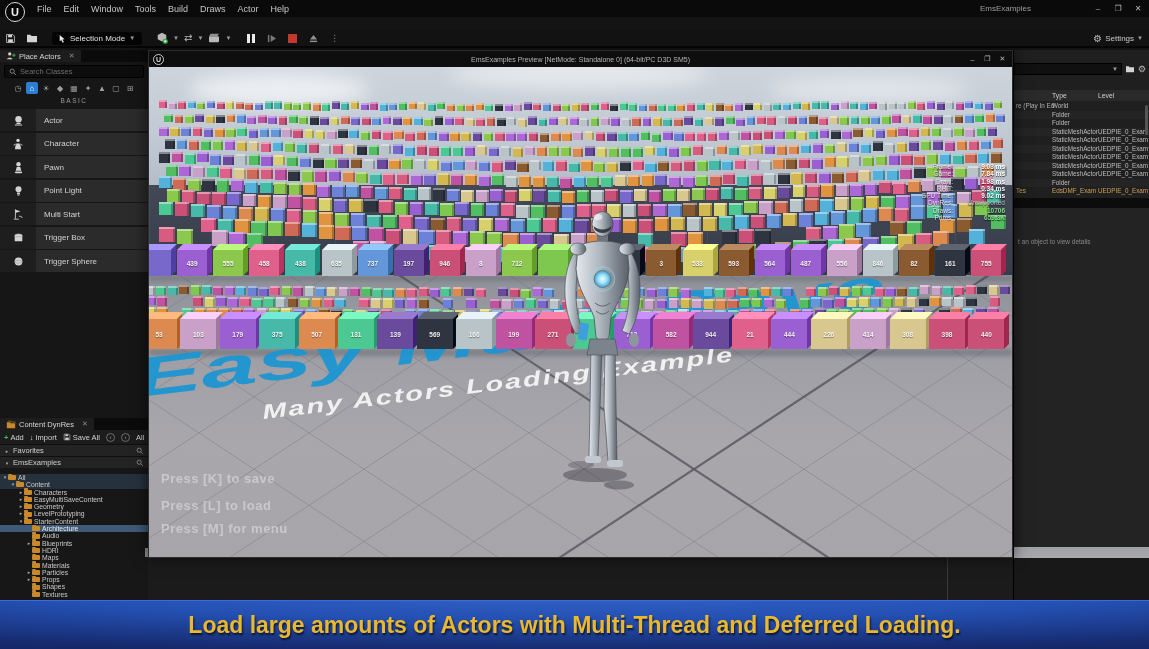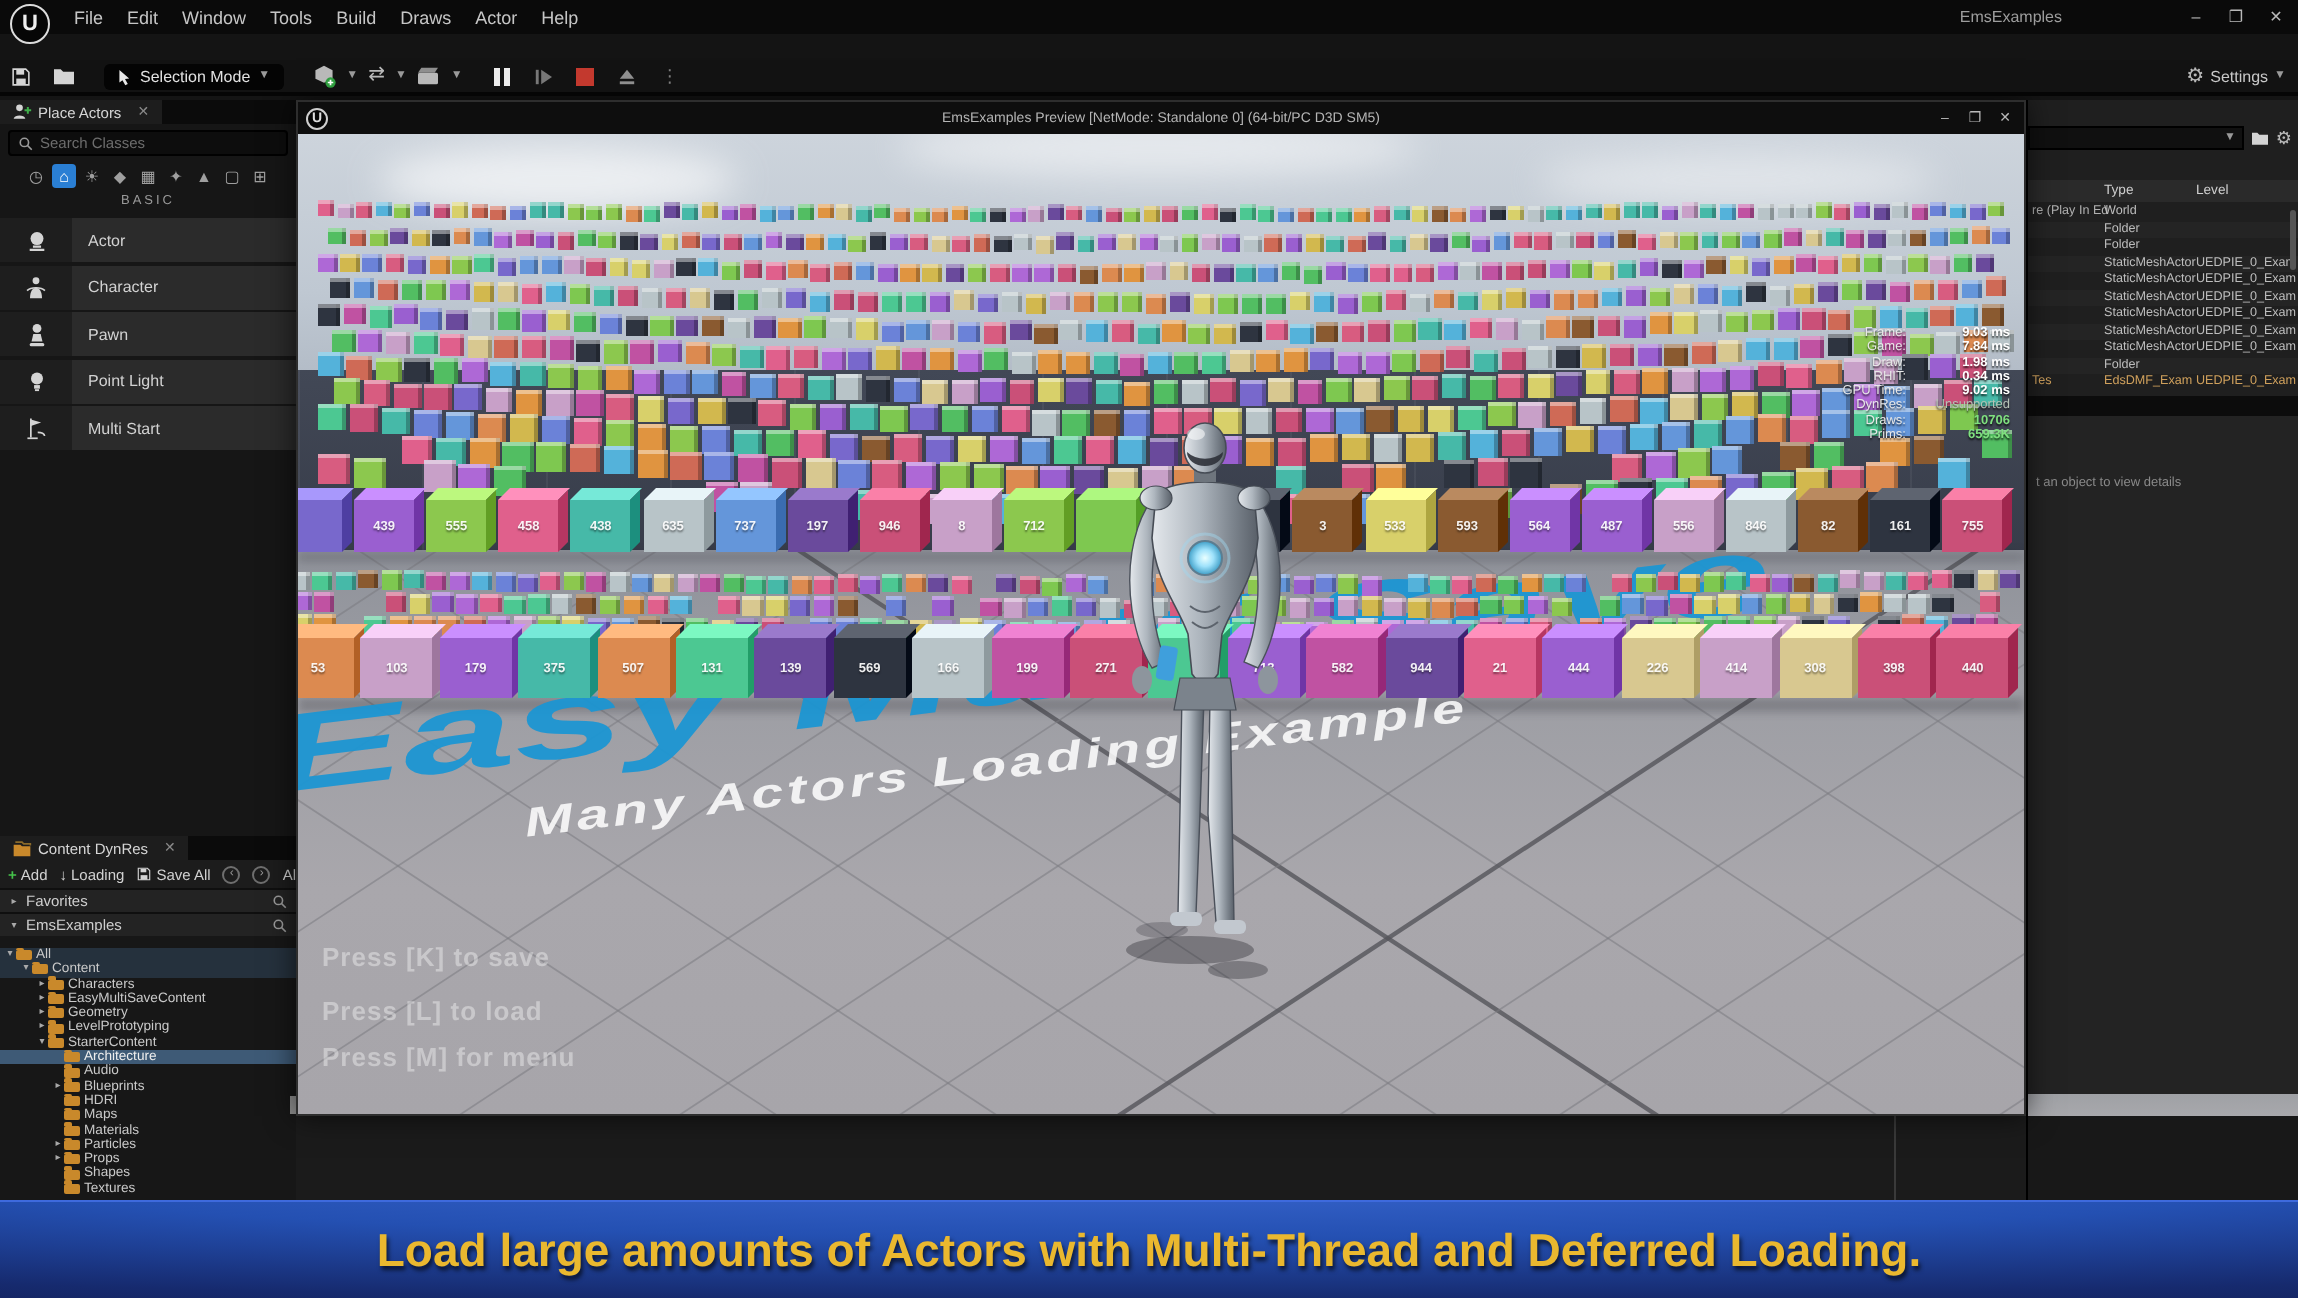--- a/index.html
+++ b/index.html
@@ -302,20 +302,38 @@
           <div class="pa-icon">
             <svg viewBox="0 0 14 14" width="12" height="12">
               <path d="M4 1.5v11" stroke="#d4d4d4"></path>
               <path d="M4 2l6 1.8L4 5.8z" fill="#d4d4d4"></path>
               <path d="M2 13h6" stroke="#d4d4d4"></path>
               <path d="M8 9.5c2.2 0 4 .9 4 2.2" stroke="#d4d4d4" fill="none"></path>
             </svg>
           </div>
           <div class="pa-label">Multi Start</div>
         </div>
+        <div class="pa-item">
+          <div class="pa-icon">
+            <svg viewBox="0 0 13 13" width="11" height="11">
+              <rect x="2" y="4" width="9" height="7" rx="1" fill="#d4d4d4"></rect>
+              <ellipse cx="6.5" cy="4" rx="4.5" ry="1.8" fill="#d4d4d4" stroke="#8a8a8a" stroke-width=".5"></ellipse>
+            </svg>
+          </div>
+          <div class="pa-label">Trigger Box</div>
+        </div>
+        <div class="pa-item">
+          <div class="pa-icon">
+            <svg viewBox="0 0 13 13" width="11" height="11">
+              <circle cx="6.5" cy="6.5" r="4.6" fill="#d4d4d4"></circle>
+              <ellipse cx="6.5" cy="6.8" rx="4.6" ry="1.6" fill="none" stroke="#8a8a8a" stroke-width=".6"></ellipse>
+            </svg>
+          </div>
+          <div class="pa-label">Trigger Sphere</div>
+        </div>
       </div>
   </aside>
 
   <aside class="content-browser">
     <div class="panel-tabrow">
       <div class="panel-tab">
         <span id="ic-folder-stack">
             <svg viewBox="0 0 12 12" width="10" height="10">
               <path d="M1 4h4l1 1h5v6H1z" fill="#c9892b"></path>
               <path d="M2 2.5h4l1 1h4v1" fill="none" stroke="#8a6a2a"></path>
@@ -325,21 +343,21 @@
         <span class="close-x">✕</span>
       </div>
     </div>
     <div class="cb-toolbar">
       <span class="cb-btn">
           <span class="add-plus">+</span>
           <span>Add</span>
         </span>
       <span class="cb-btn">
           <span>↓</span>
-          <span>Loading</span>
+          <span>Import</span>
         </span>
       <span class="cb-btn">
           <span id="ic-save2">
             <svg viewBox="0 0 14 14" width="8" height="8">
               <path d="M2 2h8l2 2v8H2z" fill="none" stroke="#d4d4d4"></path>
               <rect x="4" y="8" width="6" height="4" fill="#d4d4d4"></rect>
               <rect x="4" y="2.5" width="5" height="3" fill="#d4d4d4"></rect>
             </svg>
           </span>
           <span>Save All</span>

